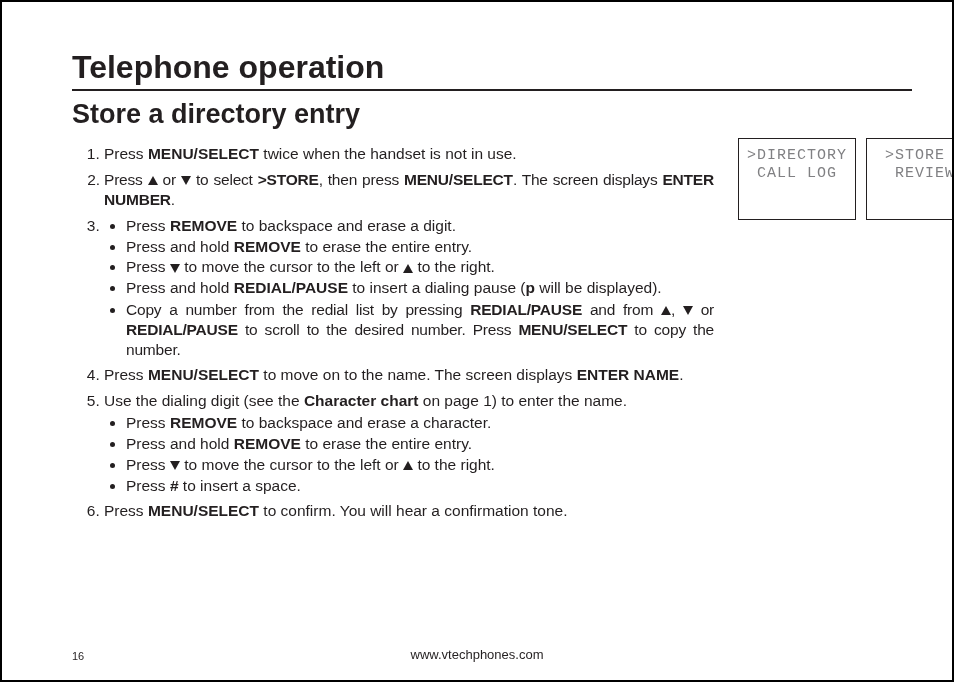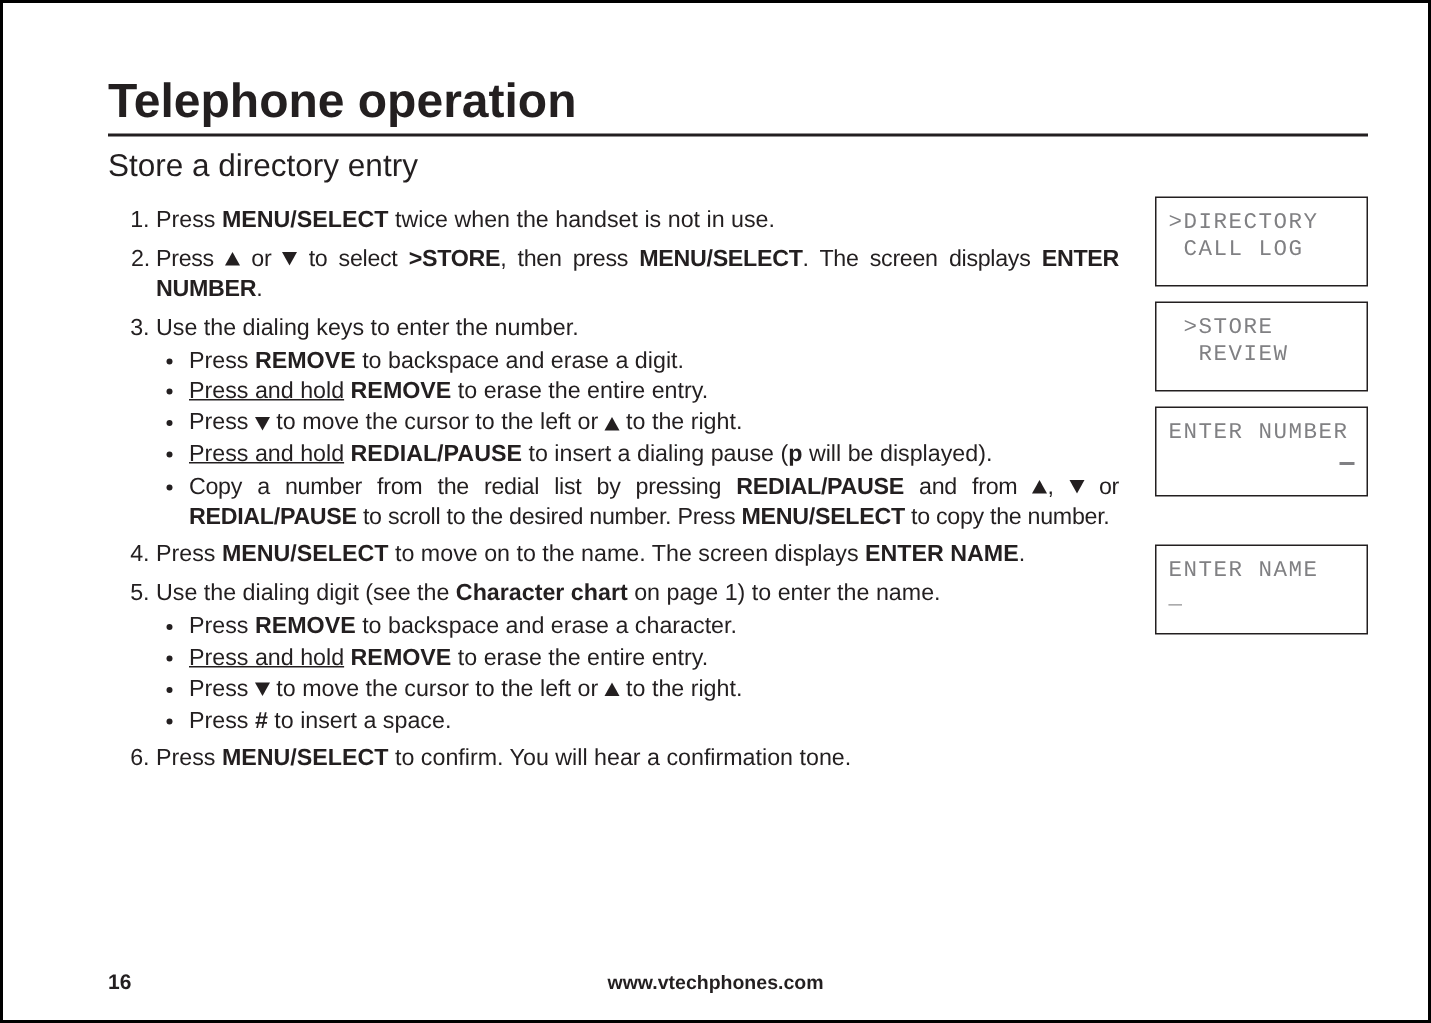--- a/index.html
+++ b/index.html
@@ -7,54 +7,53 @@
     width:954px;height:682px;
     box-sizing:border-box;
     border:2px solid #000;
     font-family:Arial,Helvetica,sans-serif;
     color:#231f20;
     position:relative;
     padding:48px 40px 18px 70px;
   }
   .title{font-size:32px;font-weight:bold;line-height:1.1;margin-bottom:2px}
   .rule{border:none;border-top:2.5px solid #231f20;margin:4px 0 8px 0}
-  .sub{font-size:21px;font-weight:normal;margin:0 0 4px 0}
+  .sub{font-size:27px;font-weight:bold;margin:0 0 4px 0}
   .cols{display:flex;gap:14px;align-items:flex-start}
   .main{flex:1;font-size:15.5px;line-height:1.28}
-  .screens{width:142px;display:flex;flex-direction:column;gap:10px;padding-top:4px}
+  .screens{width:174px;display:flex;gap:10px;padding-top:4px}
   ol.steps{list-style:decimal;margin:10px;padding-left:22px}
   ol.steps>li{margin-bottom:6px;text-align:justify}
   ul.bul{list-style:disc;margin:2px 0 2px 0;padding-left:22px}
   ul.bul>li{margin-bottom:1px;text-align:justify}
   b{font-weight:bold}
-  .u{text-decoration:underline}
+  .u{}
   .or{font-weight:bold;margin:2px 0 2px 0}
   .tri{display:inline-block;width:0;height:0;vertical-align:middle}
   .tri.up{border-left:5px solid transparent;border-right:5px solid transparent;border-bottom:9px solid #231f20}
   .tri.dn{border-left:5px solid transparent;border-right:5px solid transparent;border-top:9px solid #231f20}
   .lcd{
     border:1.5px solid #231f20;
     padding:8px 8px 14px 8px;
     font-family:"Courier New",monospace;
     font-size:15px;letter-spacing:1px;
     color:#808083;
     min-height:38px;
     box-sizing:border-box;
     line-height:1.2;
     white-space:pre;
   }
   .footer{
     position:absolute;left:0;right:0;bottom:18px;
     display:flex;align-items:center;justify-content:center;
-    font-size:13px;font-weight:bold;
+    font-size:13px;font-weight:normal;
   }
   .pagenum{
     position:absolute;left:70px;bottom:18px;
-    font-size:14px;
-    font-weight:bold;
+    font-size:11px;
   }
   .cursor{display:inline-block;border-bottom:2px solid #808083;width:10px;margin-left:2px}
   .tight{letter-spacing:-0.2px}
 </style>
 </head>
 <body>
 
 <div class="title">Telephone operation</div>
 <hr class="rule">
 <div class="sub">Store a directory entry</div>
@@ -62,21 +61,20 @@
 <div class="cols">
   <div class="main">
     <ol class="steps">
       <li>
         <span>Press </span><b>MENU/SELECT</b><span> twice when the handset is not in use.</span>
       </li>
       <li class="tight">
         <span>Press </span><span class="tri up"></span><span> or </span><span class="tri dn"></span><span> to select </span><b>&gt;STORE</b><span>, then press </span><b>MENU/SELECT</b><span>. The screen displays </span><b>ENTER NUMBER</b><span>.</span>
       </li>
       <li>
-        <span>Use the dialing keys to enter the number.</span>
         <ul class="bul">
           <li><span>Press </span><b>REMOVE</b><span> to backspace and erase a digit.</span></li>
           <li><span class="u">Press and hold</span><span> </span><b>REMOVE</b><span> to erase the entire entry.</span></li>
           <li><span>Press </span><span class="tri dn"></span><span> to move the cursor to the left or </span><span class="tri up"></span><span> to the right.</span></li>
           <li><span class="u">Press and hold</span><span> </span><b>REDIAL/PAUSE</b><span> to insert a dialing pause (</span><b>p</b><span> will be displayed).</span></li>
         </ul>
         <ul class="bul">
           <li class="tight"><span>Copy a number from the redial list by pressing </span><b>REDIAL/PAUSE</b><span> and from </span><span class="tri up"></span><span>, </span><span class="tri dn"></span><span> or </span><b>REDIAL/PAUSE</b><span> to scroll to the desired number. Press </span><b>MENU/SELECT</b><span> to copy the number.</span></li>
         </ul>
       </li>

